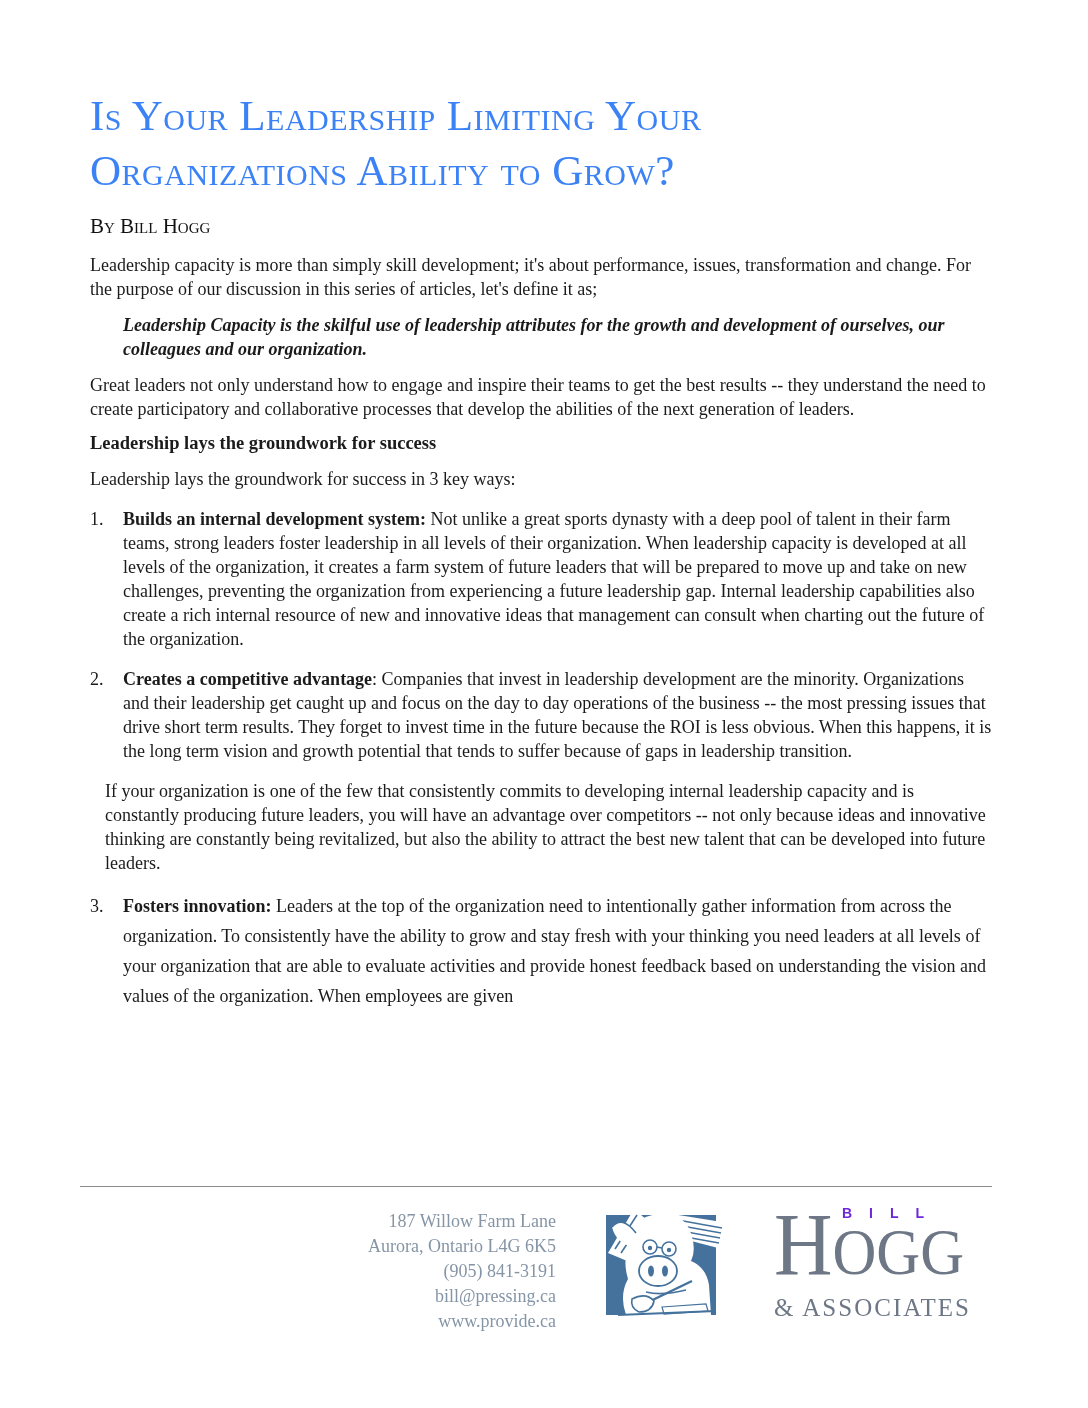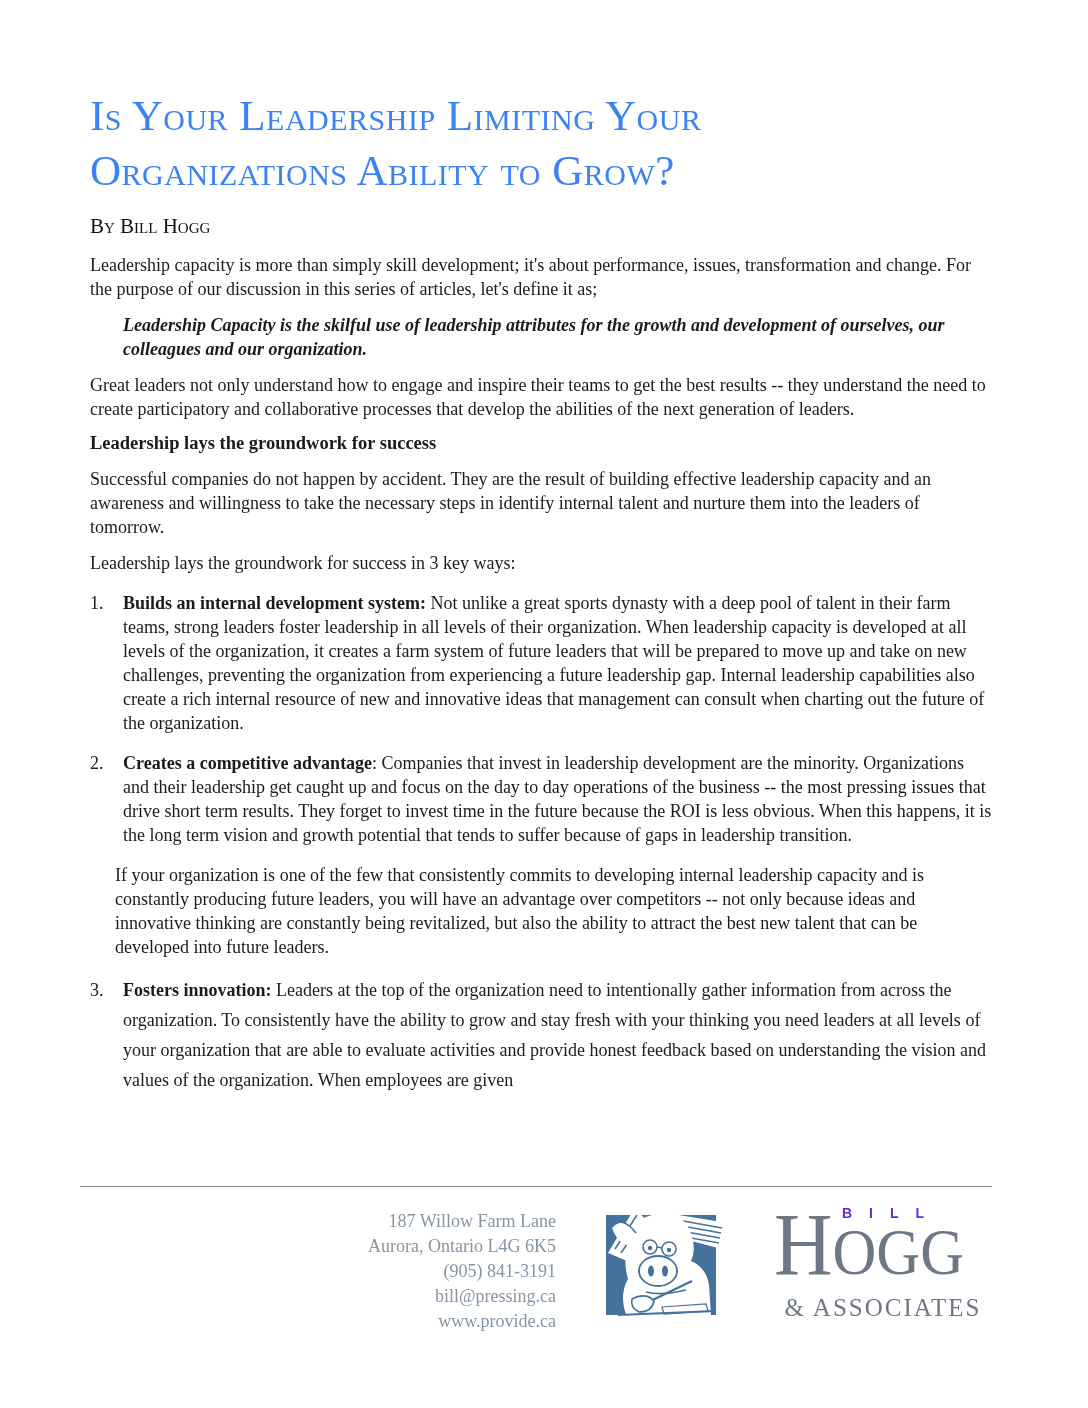--- a/index.html
+++ b/index.html
@@ -54,21 +54,21 @@
     line-height: 24px;
     margin: 0 0 16px 0;
   }
   .num-item .num {
     flex: 0 0 33px;
   }
   .num-item .item-text { flex: 1; }
   .num-item.wide-leading { line-height: 30px; }
   .lead-bold { font-weight: bold; }
   p.continuation {
-    margin-left: 25px;
+    margin-left: 15px;
     margin-top: 16px;
     margin-bottom: 16px;
   }
 
   .footer {
     position: absolute;
     top: 1186px;
     left: 80px;
     width: 912px;
     border-top: 1px solid #8c8c8c;
@@ -115,21 +115,20 @@
     transform: scaleX(0.92);
     transform-origin: left bottom;
     white-space: nowrap;
   }
   .brand-main::first-letter { font-size: 88px; }
   .brand-sub {
     font-size: 25px;
     letter-spacing: 2px;
     margin-top: 0px;
     white-space: nowrap;
-    text-align: center;
   }
 </style>
 </head>
 <body>
 
 <div class="page">
   <h1 class="doc-title">
     <span>Is Your Leadership Limiting Your</span><br>
     <span>Organizations Ability to Grow?</span>
   </h1>
@@ -139,21 +138,20 @@
   <div class="body-text">
 
     <p>Leadership capacity is more than simply skill development; it's about performance, issues, transformation and change. For the purpose of our discussion in this series of articles, let's define it as;</p>
 
     <p class="block-quote">Leadership Capacity is the skilful use of leadership attributes for the growth and development of ourselves, our colleagues and our organization.</p>
 
     <p>Great leaders not only understand how to engage and inspire their teams to get the best results -- they understand the need to create participatory and collaborative processes that develop the abilities of the next generation of leaders.</p>
 
     <h2 class="section-heading">Leadership lays the groundwork for success</h2>
 
-    <p>Successful companies do not happen by accident. They are the result of building effective leadership capacity and an awareness and willingness to take the necessary steps in identify internal talent and nurture them into the leaders of tomorrow.</p>
 
     <p>Leadership lays the groundwork for success in 3 key ways:</p>
 
     <div class="num-list">
 
       <div class="num-item">
         <span class="num">1.</span>
         <span class="item-text"><span class="lead-bold">Builds an internal development system:</span><span> Not unlike a great sports dynasty with a deep pool of talent in their farm teams, strong leaders foster leadership in all levels of their organization. When leadership capacity is developed at all levels of the organization, it creates a farm system of future leaders that will be prepared to move up and take on new challenges, preventing the organization from experiencing a future leadership gap. Internal leadership capabilities also create a rich internal resource of new and innovative ideas that management can consult when charting out the future of the organization.</span></span>
       </div>
 

